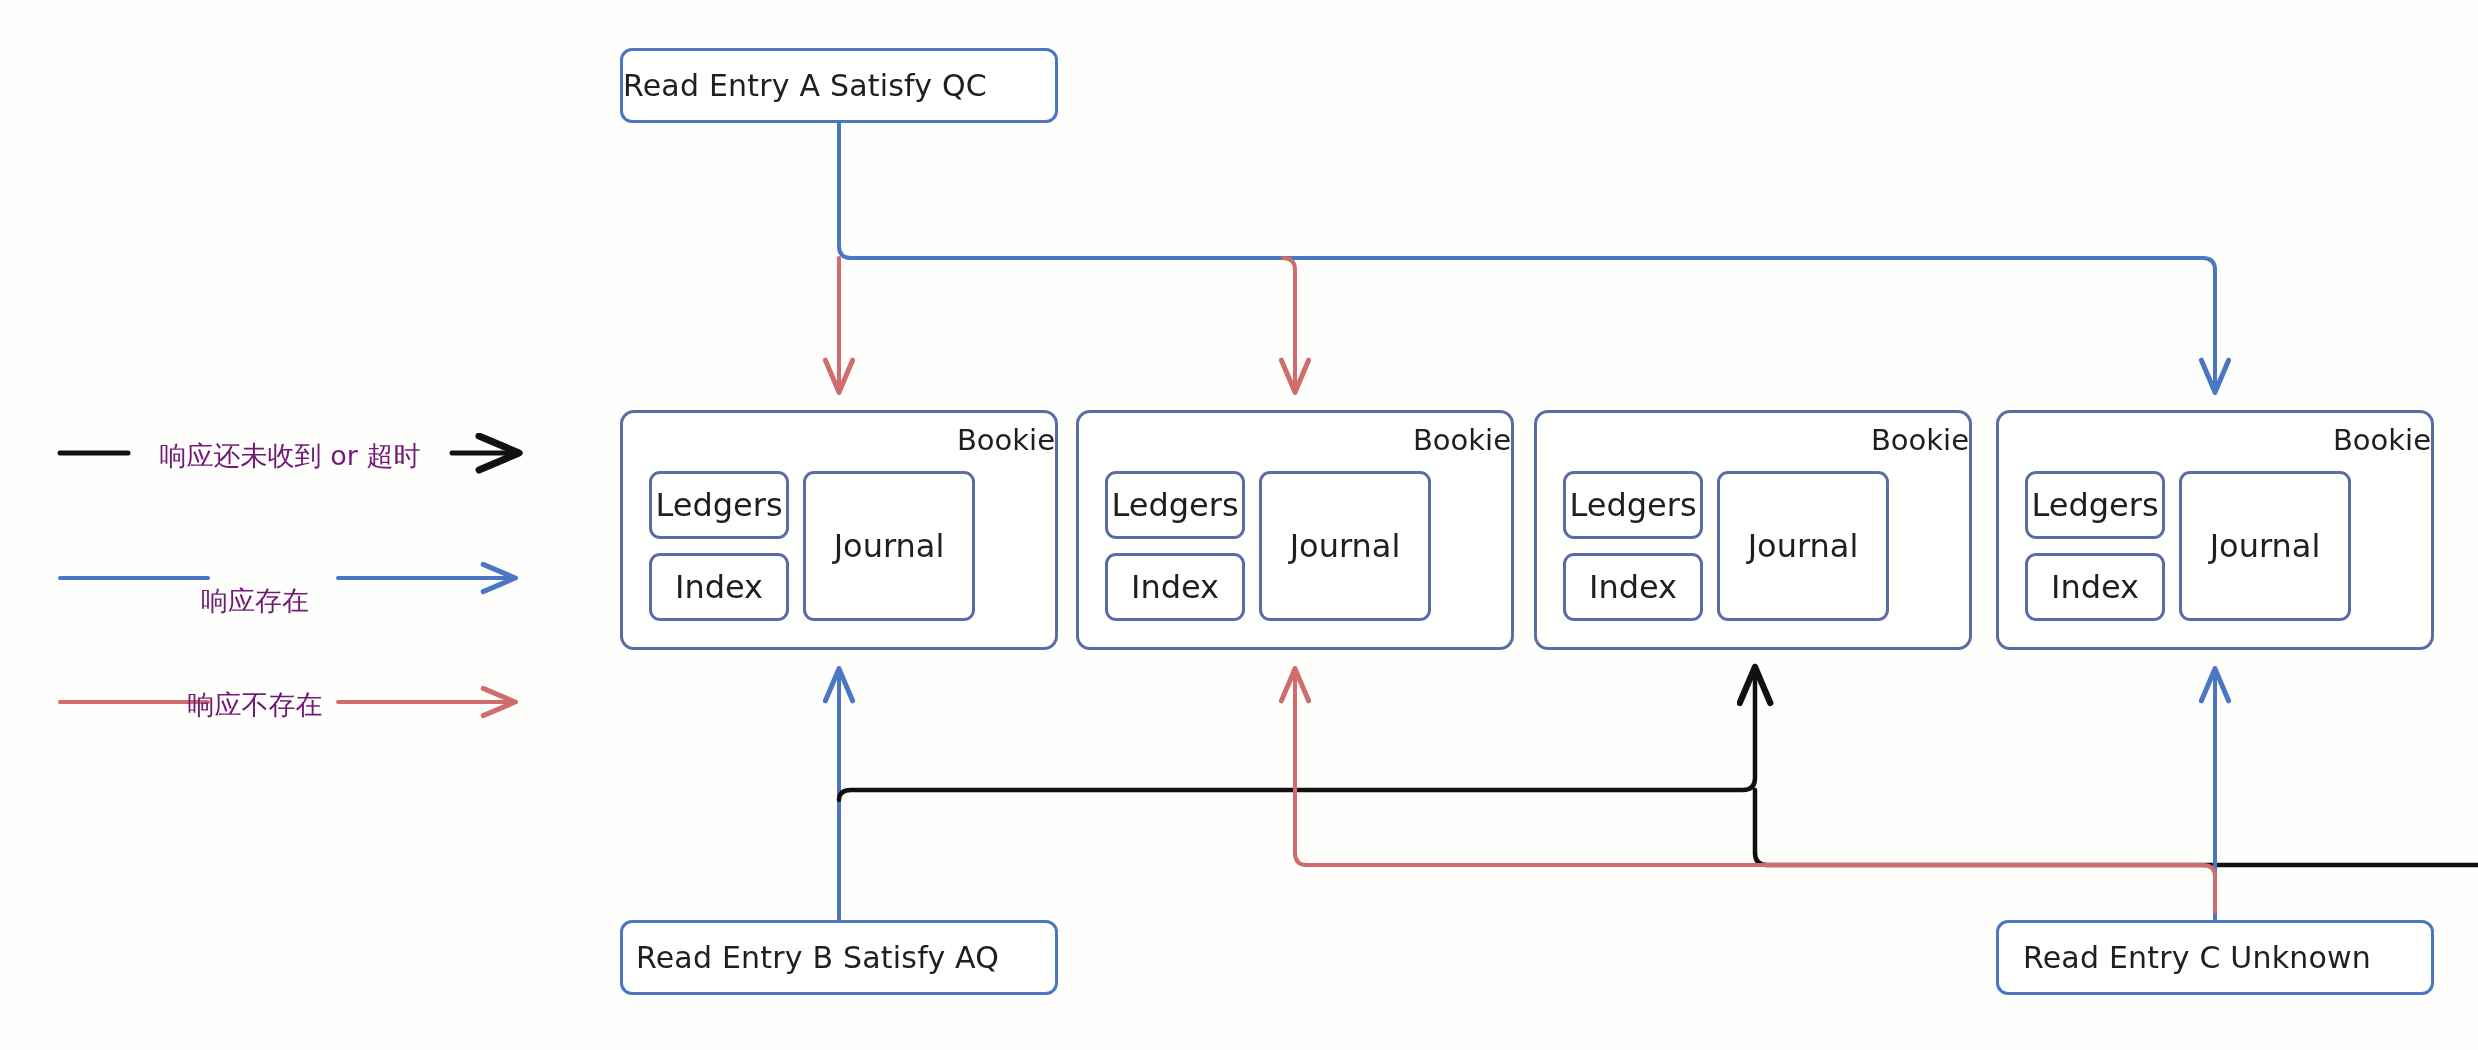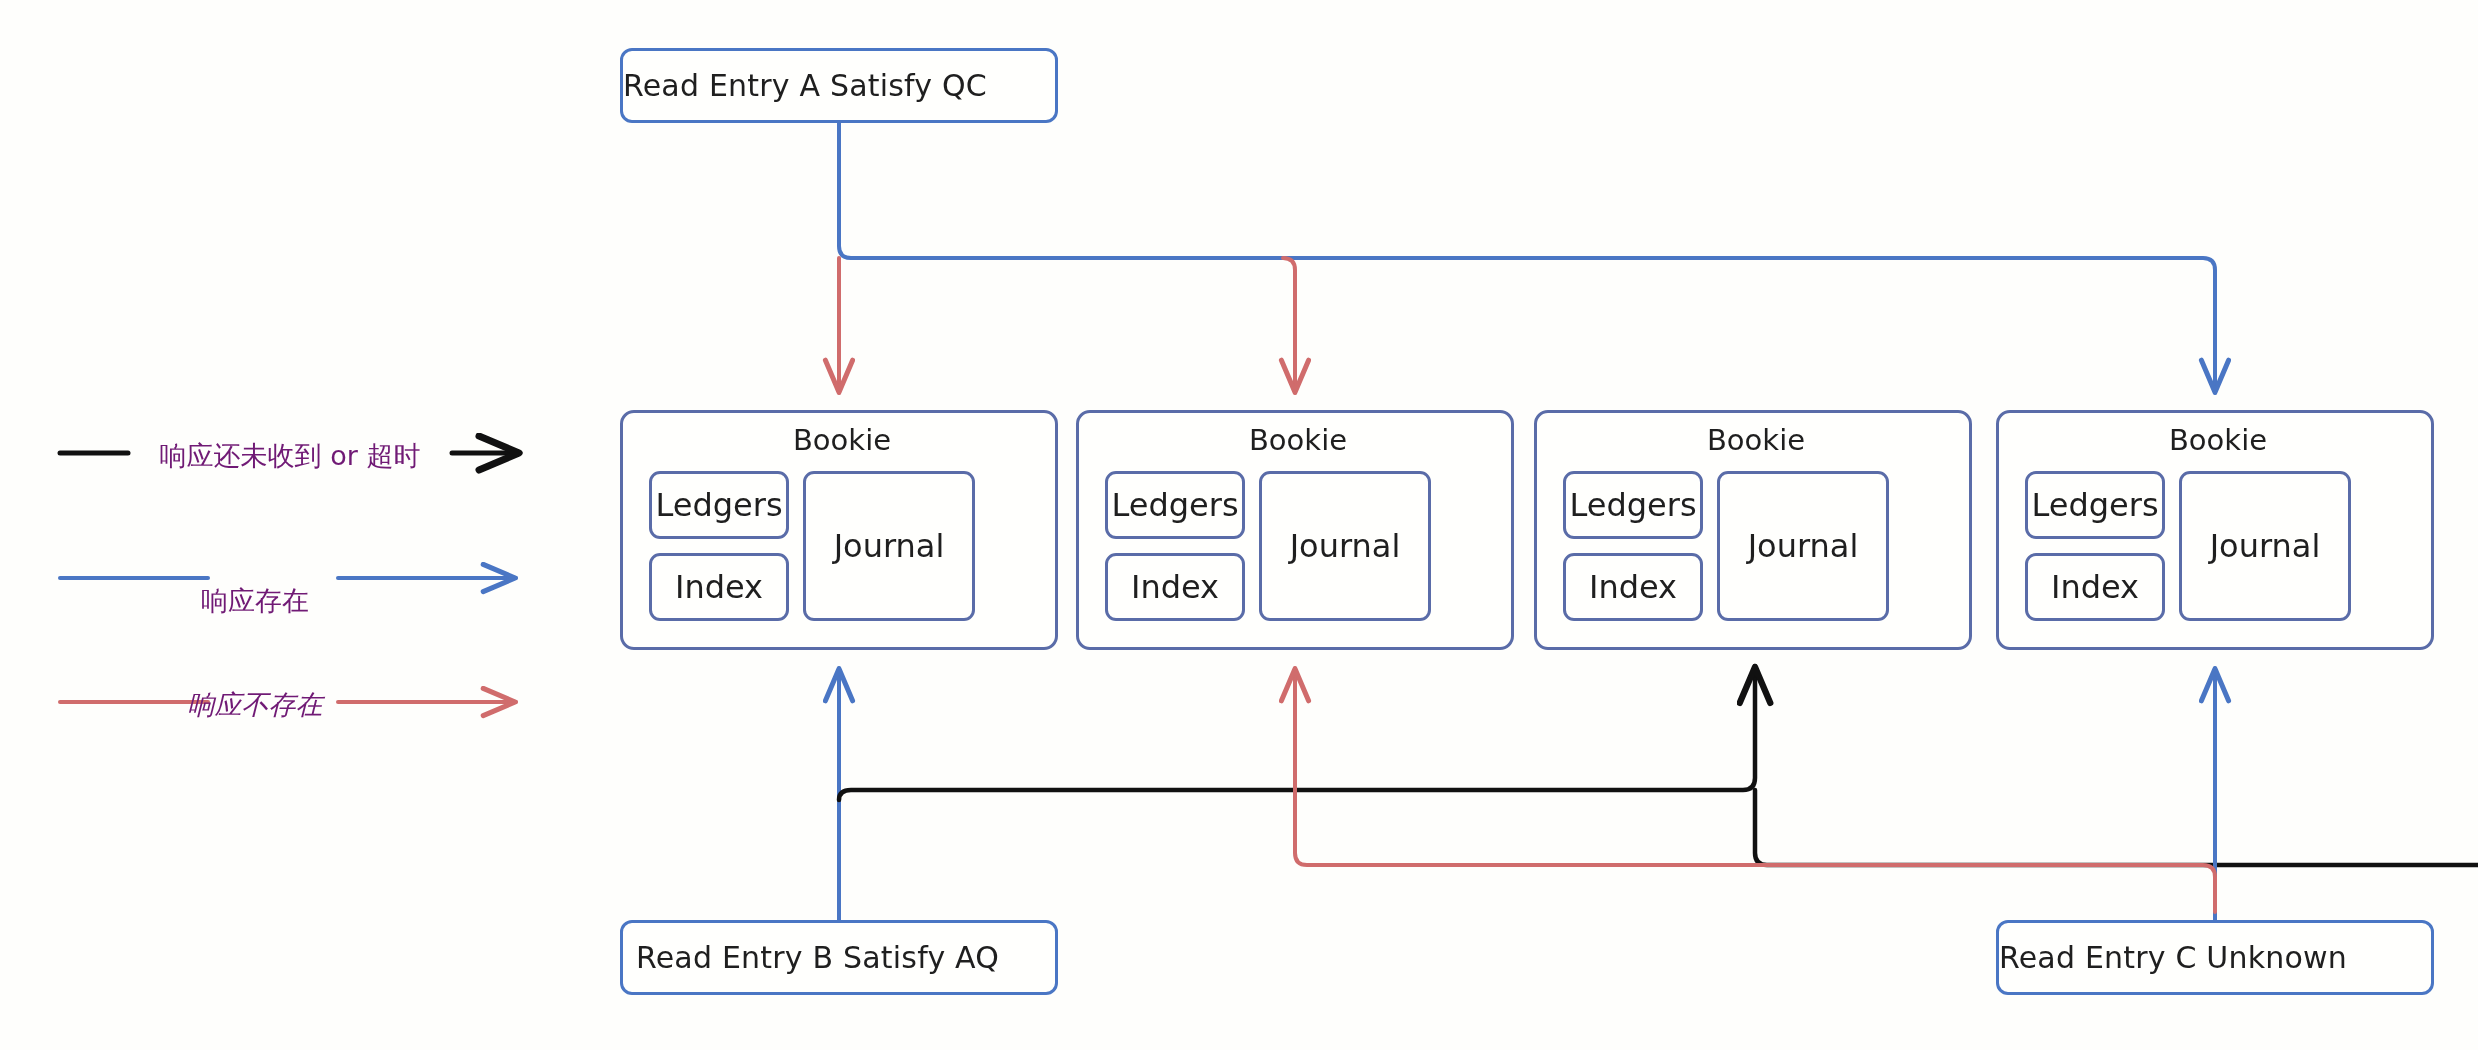--- a/index.html
+++ b/index.html
@@ -45,21 +45,21 @@
     box-sizing: border-box;
     border: 3px solid var(--bookie-border, #5a6ca8);
     border-radius: 14px;
     background: #fffffd;
   }
   .bookie-title {
     position: absolute;
     top: 10px;
     left: 0;
     right: 0;
-    text-align: center;
+    text-align: right;
     font-size: 29px;
     color: #1f1f1f;
     margin-left: 6px;
   }
   .subbox {
     position: absolute;
     box-sizing: border-box;
     border: 3px solid var(--bookie-border, #5a6ca8);
     border-radius: 11px;
     background: #fffffd;
@@ -127,21 +127,21 @@
       <path d="M 338,578 L 516,578" stroke="#4a76c4" stroke-width="4" marker-end="url(#ah-blue)"></path>
 
       <path d="M 60,702 L 208,702" stroke="#d06c6c" stroke-width="4"></path>
       <path d="M 338,702 L 516,702" stroke="#d06c6c" stroke-width="4" marker-end="url(#ah-red)"></path>
     </g>
   </svg>
 
   <div class="legend">
     <div class="legend-label" style="left:140px; top:438px; width:300px;">响应还未收到 or 超时</div>
     <div class="legend-label" style="left:170px; top:583px; width:170px;">响应存在</div>
-    <div class="legend-label" style="left:170px; top:687px; width:170px;font-style:italic;">响应不存在</div>
+    <div class="legend-label" style="left:170px; top:687px; width:170px;">响应不存在</div>
   </div>
 
   <div class="msgbox" style="left:620px; top:48px; width:438px; height:75px;">
     <span>Read Entry A Satisfy QC</span>
   </div>
 
   <div class="bookie" style="left:620px; top:410px; width:438px; height:240px;">
     <div class="bookie-title">Bookie</div>
     <div class="subbox sub-ledgers" style="left:26px; top:58px; width:140px; height:68px;">
       <span>Ledgers</span>
@@ -190,17 +190,17 @@
     </div>
     <div class="subbox" style="left:180px; top:58px; width:172px; height:150px;">
       <span>Journal</span>
     </div>
   </div>
 
   <div class="msgbox" style="left:620px; top:920px; width:438px; height:75px;padding-left:13px;">
     <span>Read Entry B Satisfy AQ</span>
   </div>
 
-  <div class="msgbox" style="left:1996px; top:920px; width:438px; height:75px;">
+  <div class="msgbox" style="left:1996px; top:920px; width:438px; height:75px;padding-left:24px;">
     <span>Read Entry C Unknown</span>
   </div>
 
 </div>
 
 </body></html>

